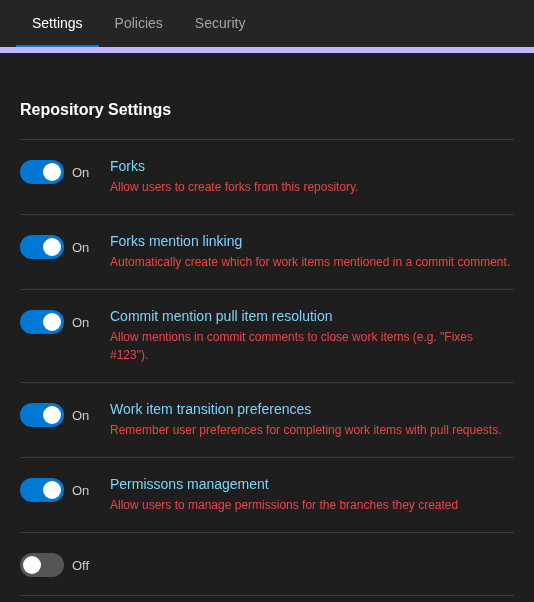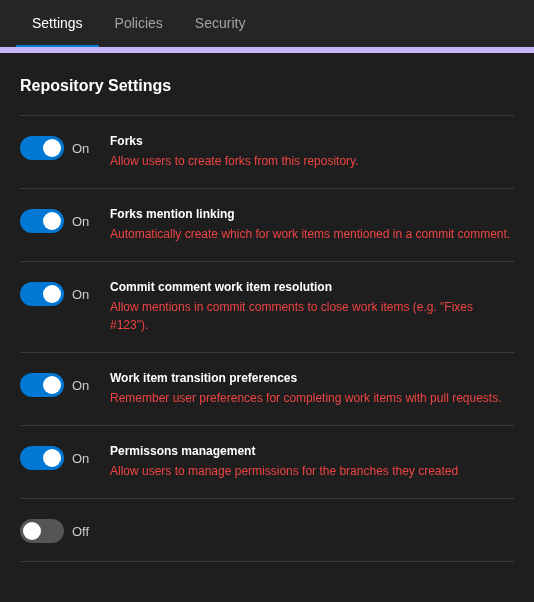--- a/index.html
+++ b/index.html
@@ -47,20 +47,21 @@
     
     .content {
       padding: 24px 20px;
     }
 
     .section-title {
       font-size: 16px;
       font-weight: 600;
       color: #ffffff;
       margin-bottom: 20px;
+      margin-top: 24px;
     }
 
     .settings-list {
       border-top: 1px solid #3c3c3c;
     }
 
     .setting-item {
       display: flex;
       align-items: flex-start;
       padding: 18px 0;
@@ -120,23 +121,23 @@
       font-size: 13px;
       color: #cccccc;
       margin-left: 8px;
     }
 
     .setting-info {
       flex: 1;
     }
 
     .setting-name {
-      font-size: 12px;
-      font-weight: 700;
-      color: #ffffff;
+      font-size: 14px;
+      font-weight: 400;
+      color: #7dd3fc;
       margin-bottom: 4px;
     }
 
     .setting-desc {
       font-size: 12px;
       color: #ef4444;
       line-height: 1.5;
     }
   </style>
 </head>
@@ -192,21 +193,21 @@
     <div class="setting-item">
       <div class="toggle-container">
         <div class="toggle">
           <div class="toggle-track on">
             <div class="toggle-thumb"></div>
           </div>
         </div>
         <span class="toggle-label">On</span>
       </div>
       <div class="setting-info">
-        <div class="setting-name">Commit comment work item resolution</div>
+        <div class="setting-name">Commit mention pull item resolution</div>
         <div class="setting-desc">Allow mentions in commit comments to close work items (e.g. "Fixes #123").</div>
       </div>
     </div>
 
     <div class="setting-item">
       <div class="toggle-container">
         <div class="toggle">
           <div class="toggle-track on">
             <div class="toggle-thumb"></div>
           </div>

